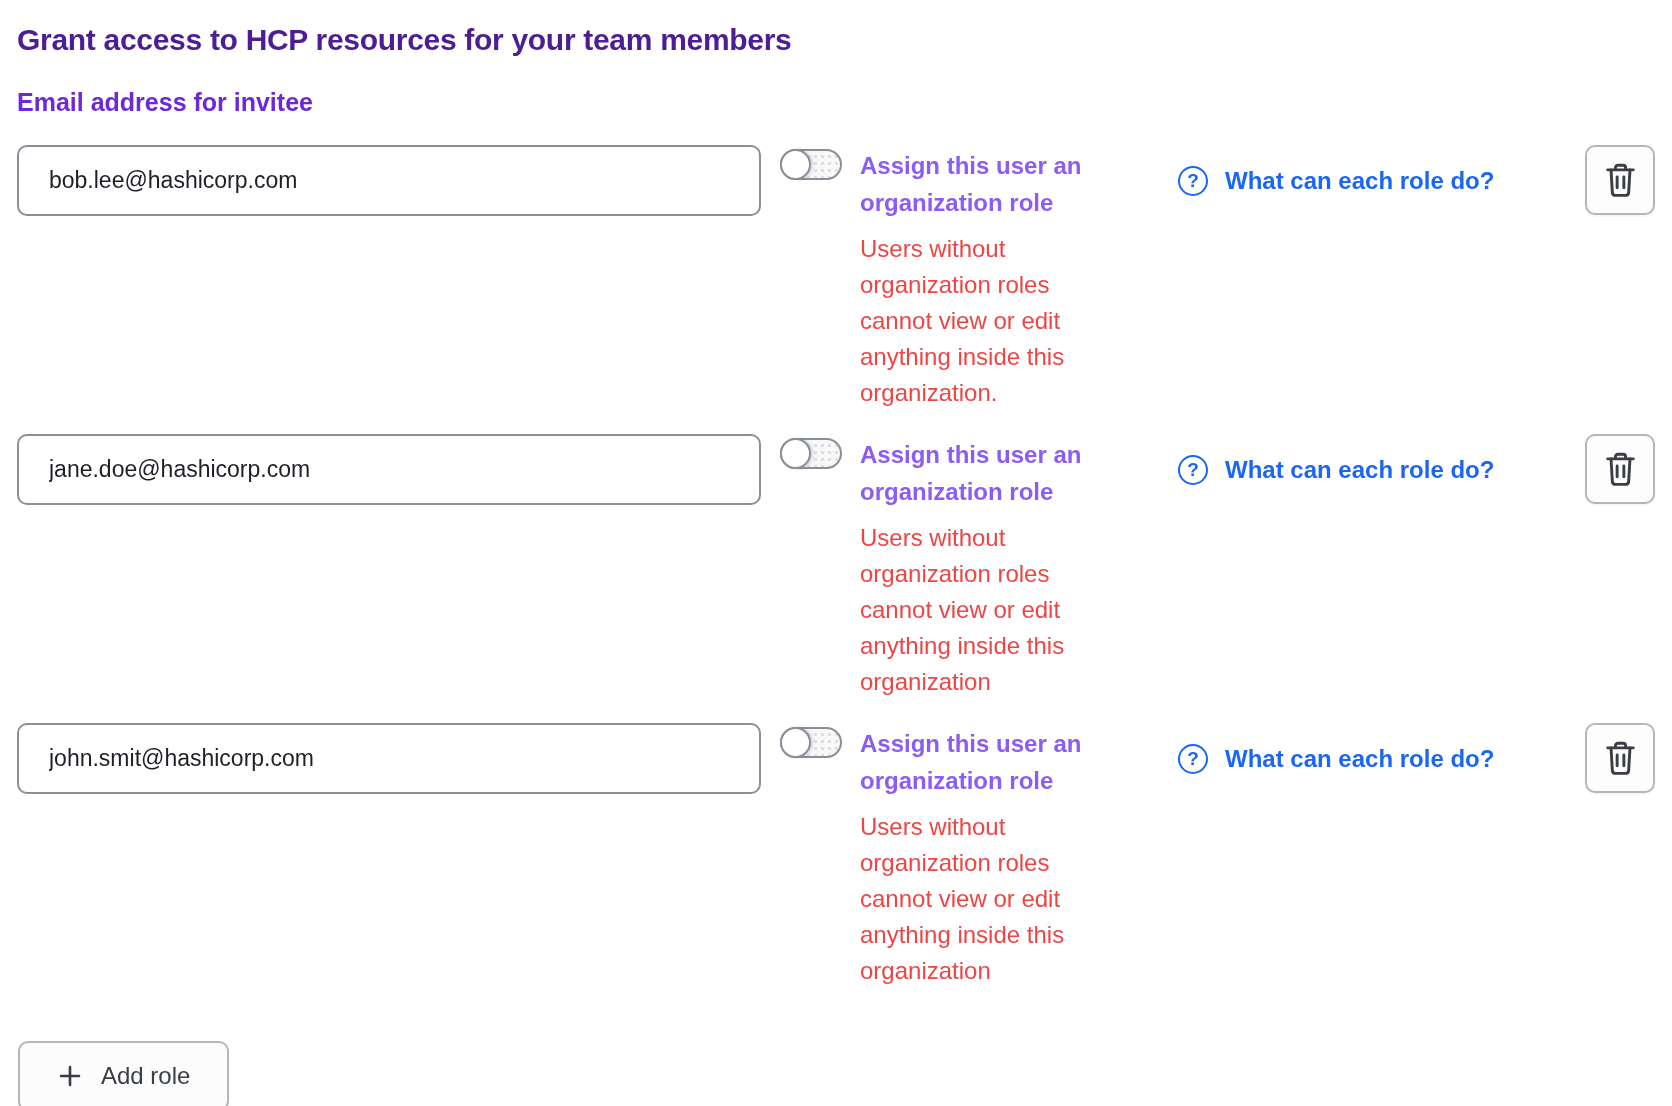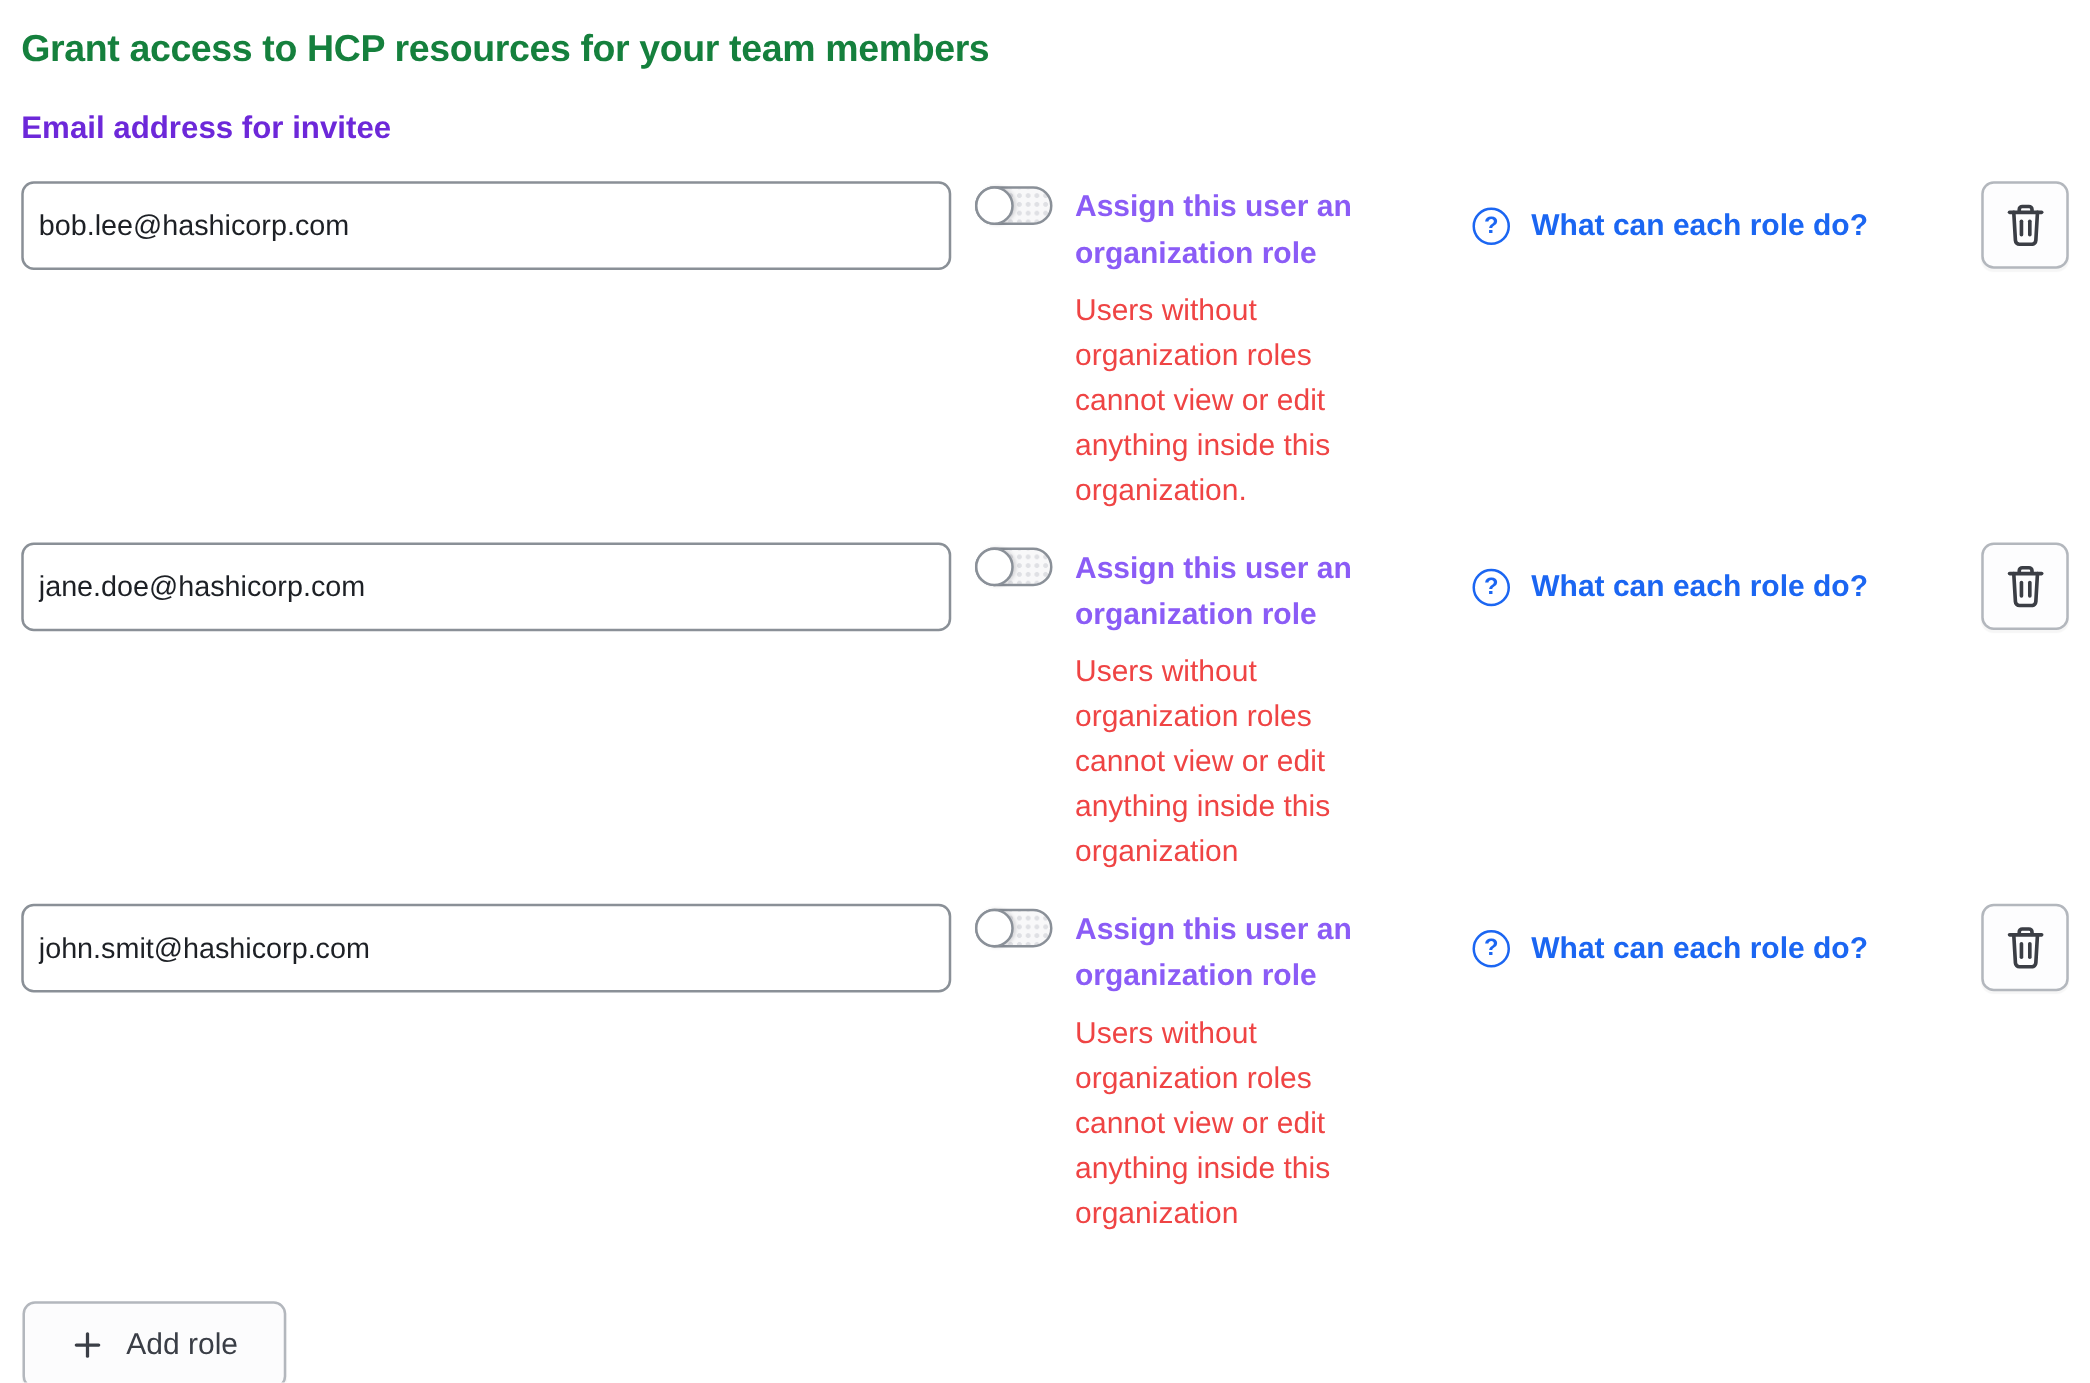--- a/index.html
+++ b/index.html
@@ -16,42 +16,42 @@
     height: 1106px;
     padding: 22px 17px 18px 17px;
     background: #ffffff;
   }
   .page-title {
     margin: 0;
     font-size: 30px;
     line-height: 36px;
     font-weight: 700;
     letter-spacing: -0.3px;
-    color: #15803d;
+    color: #4c1d95;
   }
   .field-label {
     margin-top: 30px;
     font-size: 25px;
     line-height: 29px;
     font-weight: 700;
     color: #6d28d9;
   }
   .rows { margin-top: 28px; }
   .invite-row {
     display: flex;
     align-items: flex-start;
     margin-bottom: 23px;
   }
   .email-input {
     width: 744px;
     height: 71px;
     flex: 0 0 744px;
     border: 2px solid #8a9097;
     border-radius: 10px;
-    padding: 0 12px;
+    padding: 0 30px;
     font-size: 23px;
     font-family: inherit;
     color: #1d2025;
     background: #fff;
     outline: none;
   }
   
   .toggle {
     position: relative;
     margin-left: 19px;

